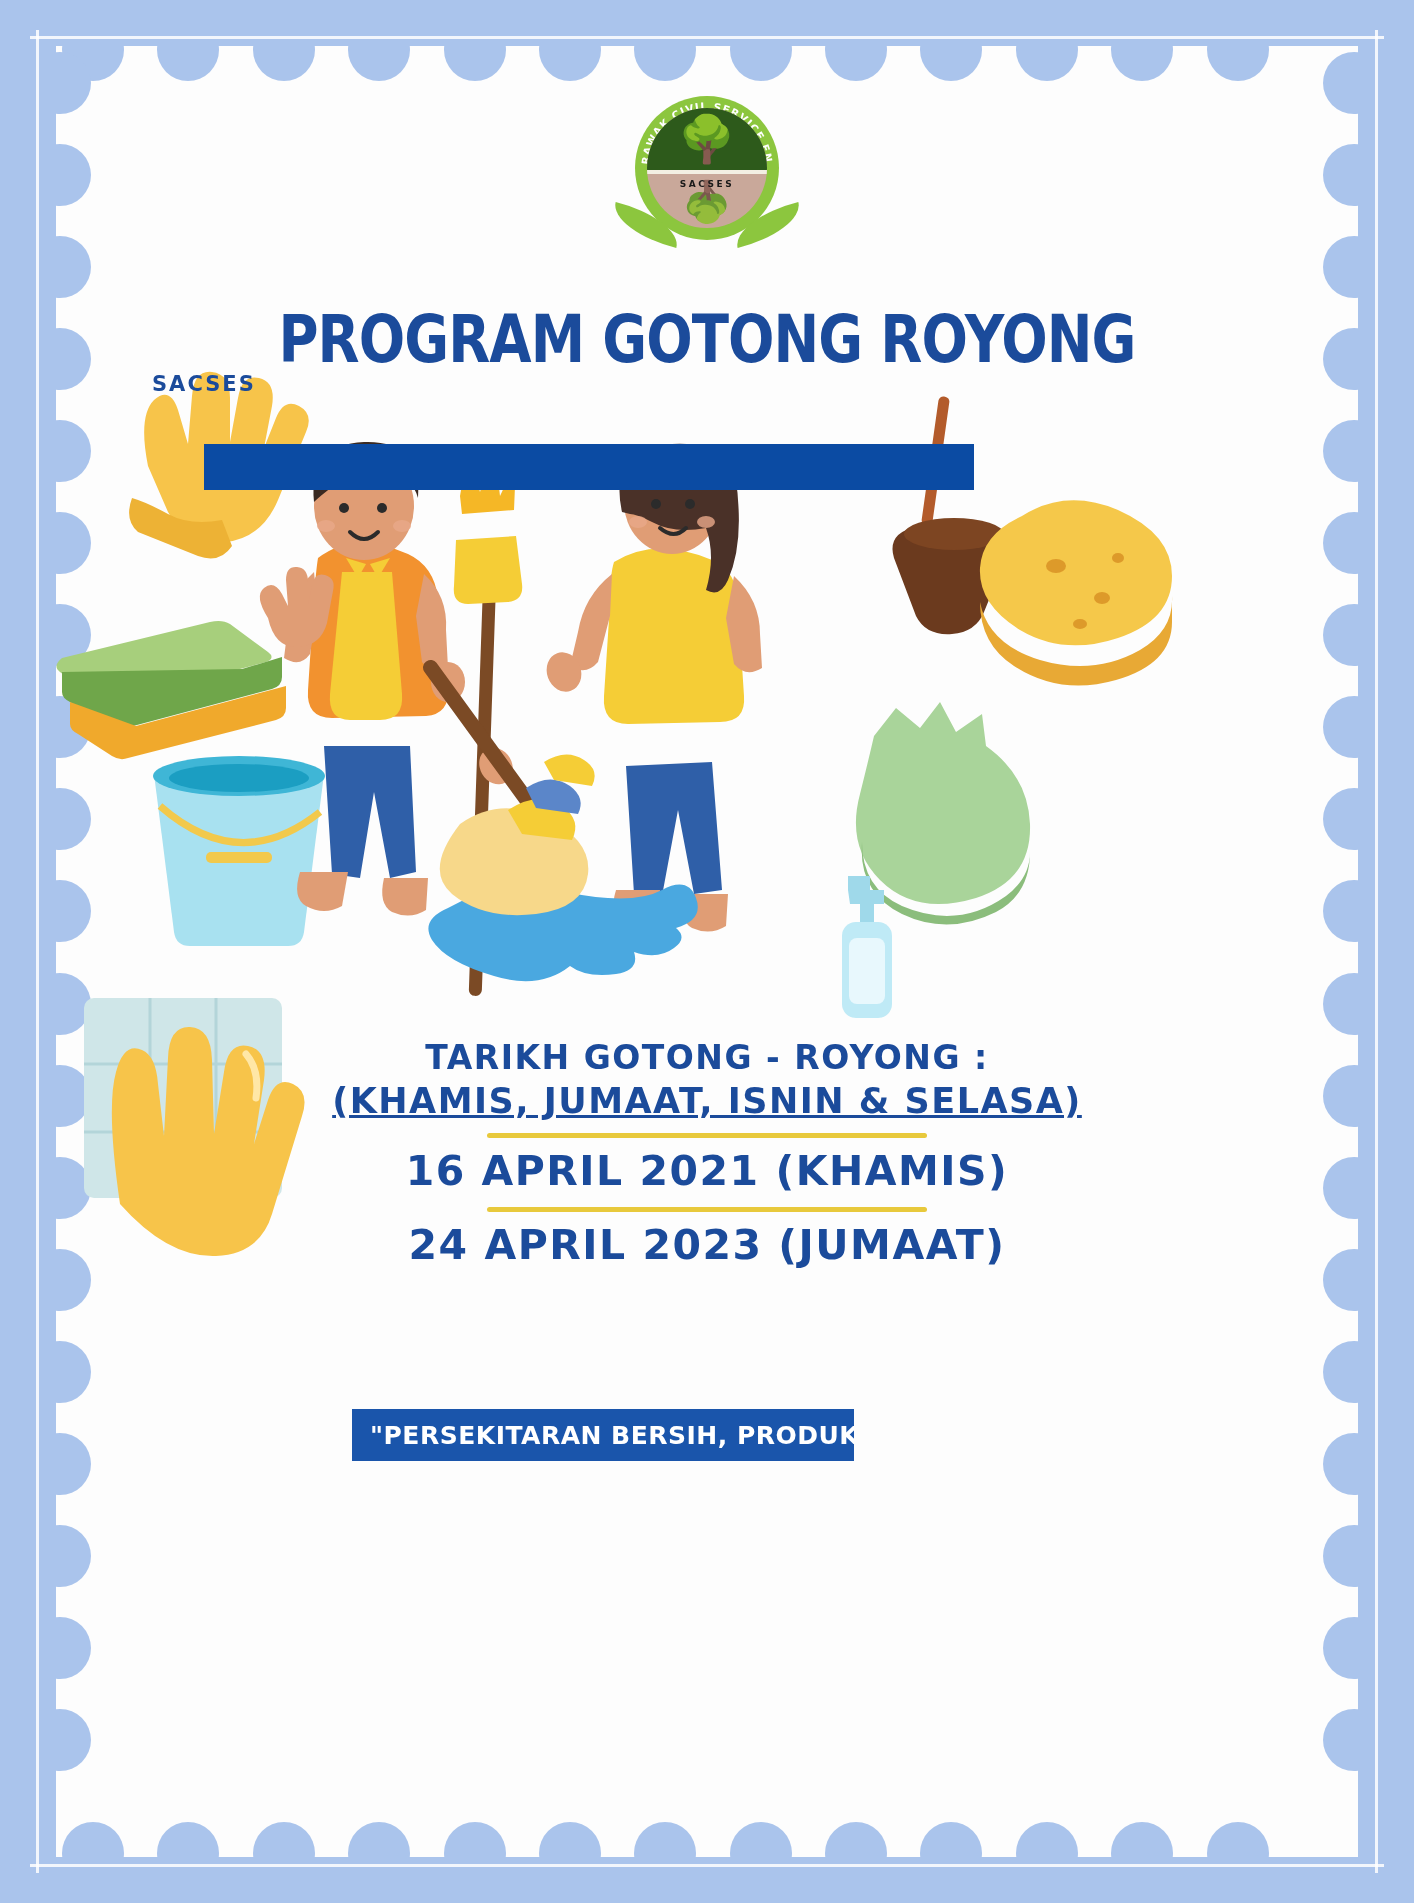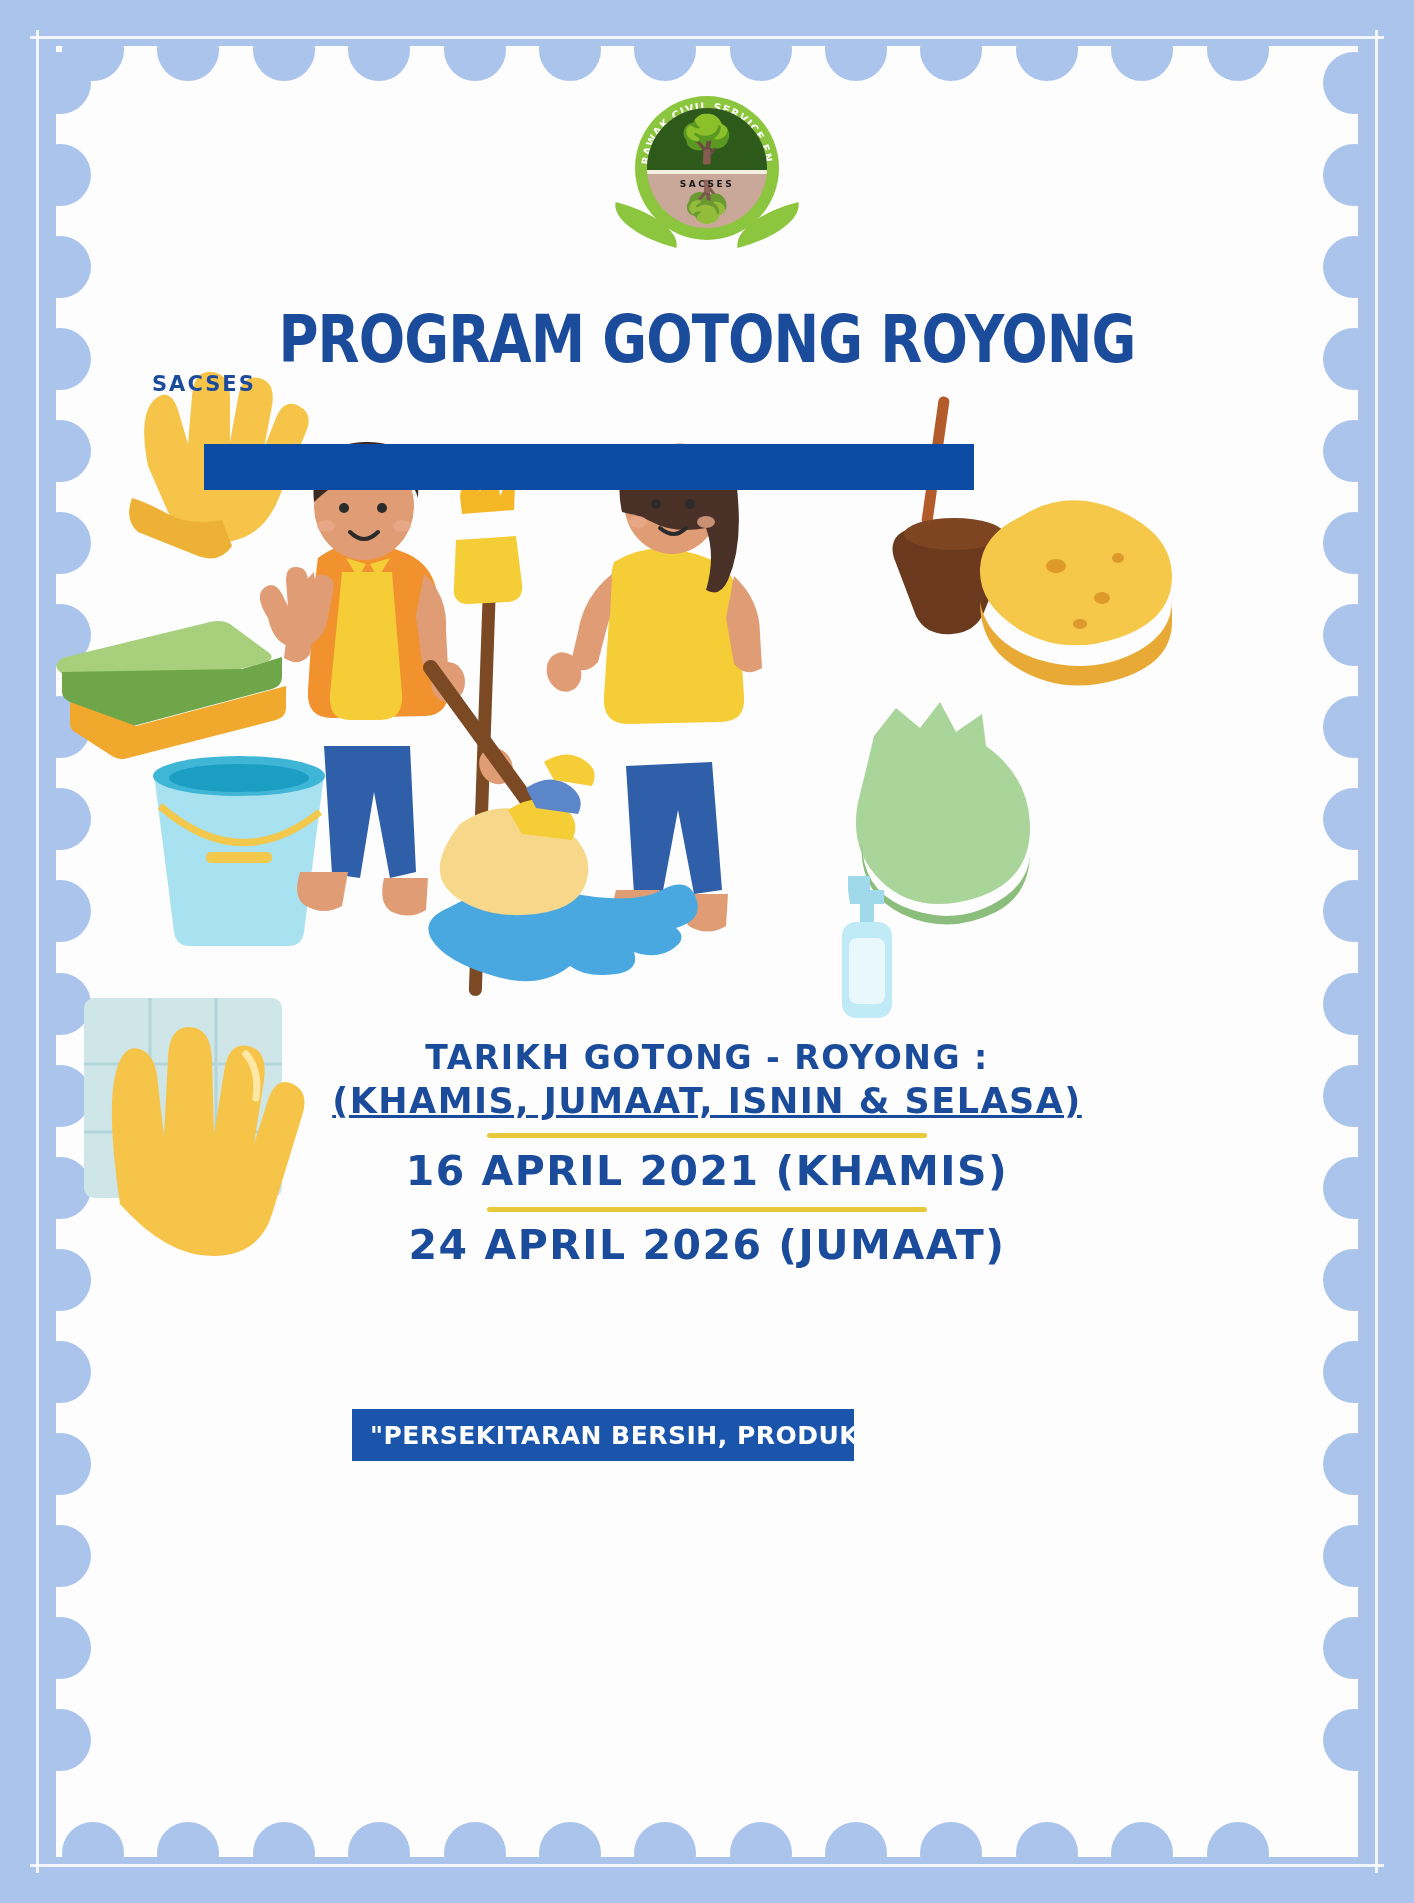--- a/index.html
+++ b/index.html
@@ -398,21 +398,21 @@
 
       <div class="dline dl-label">TARIKH GOTONG - ROYONG :</div>
       <div class="dline dl-mid">(KHAMIS, JUMAAT, ISNIN &amp; SELASA)</div>
 
       <div class="rule"></div>
 
       <div class="dline dl-big">16 APRIL 2021 (KHAMIS)</div>
 
       <div class="rule"></div>
 
-      <div class="dline dl-big">24 APRIL 2026 (JUMAAT)</div>
+      <div class="dline dl-big">24 APRIL 2023 (JUMAAT)</div>
     </div>
 
     <div id="banner">
       <span>"PERSEKITARAN BERSIH, PRODUKTIVITI MENINGKAT"</span>
     </div>
 
   </div>
 </div>
 
 </body></html>

